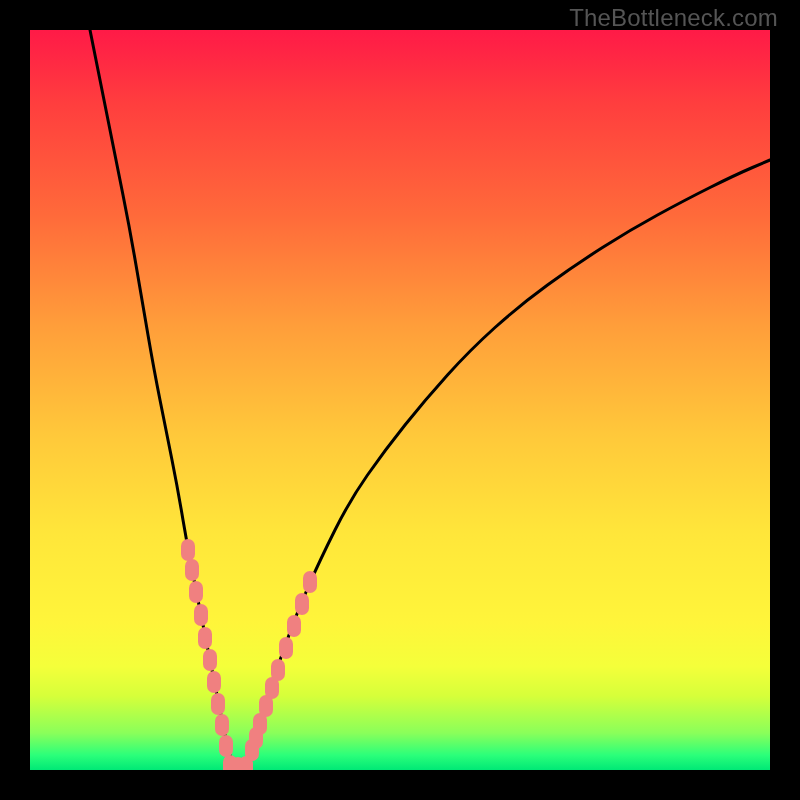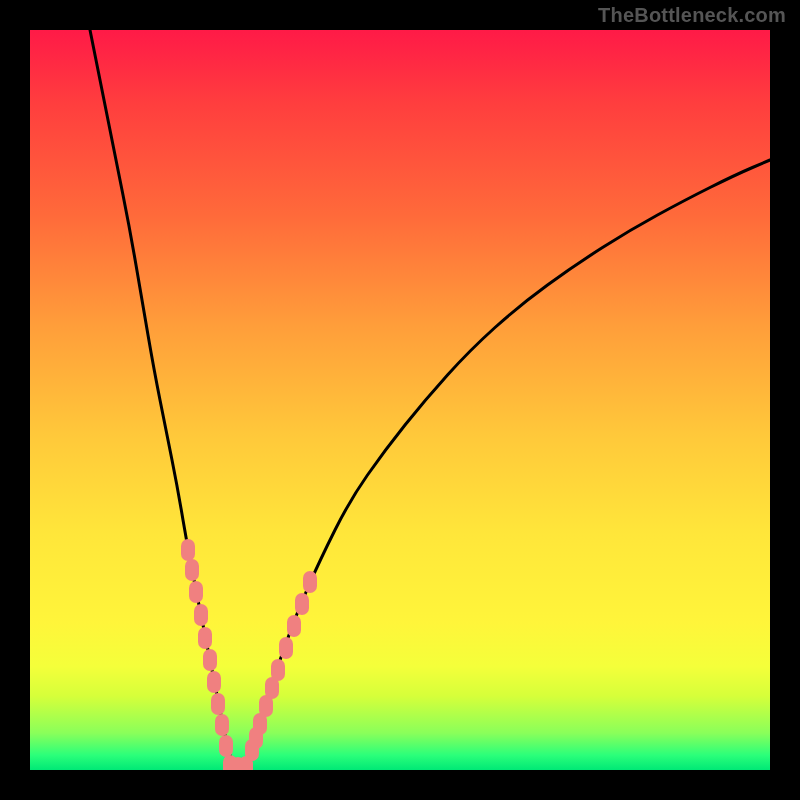--- a/index.html
+++ b/index.html
@@ -41,24 +41,24 @@
   .plot-area svg {
     position: absolute;
     left: 0;
     top: 0;
     width: 740px;
     height: 740px;
   }
   .watermark {
     position: absolute;
     top: 4px;
-    right: 14px;
+    right: 22px;
     color: #555;
-    font-size: 20px;
-    font-weight: 700;
+    font-size: 24px;
+    font-weight: 400;
     letter-spacing: 0.2px;
     user-select: none;
   }
 </style>
 </head>
 <body>
 
 <div class="frame">
 
   <div class="plot-area">

